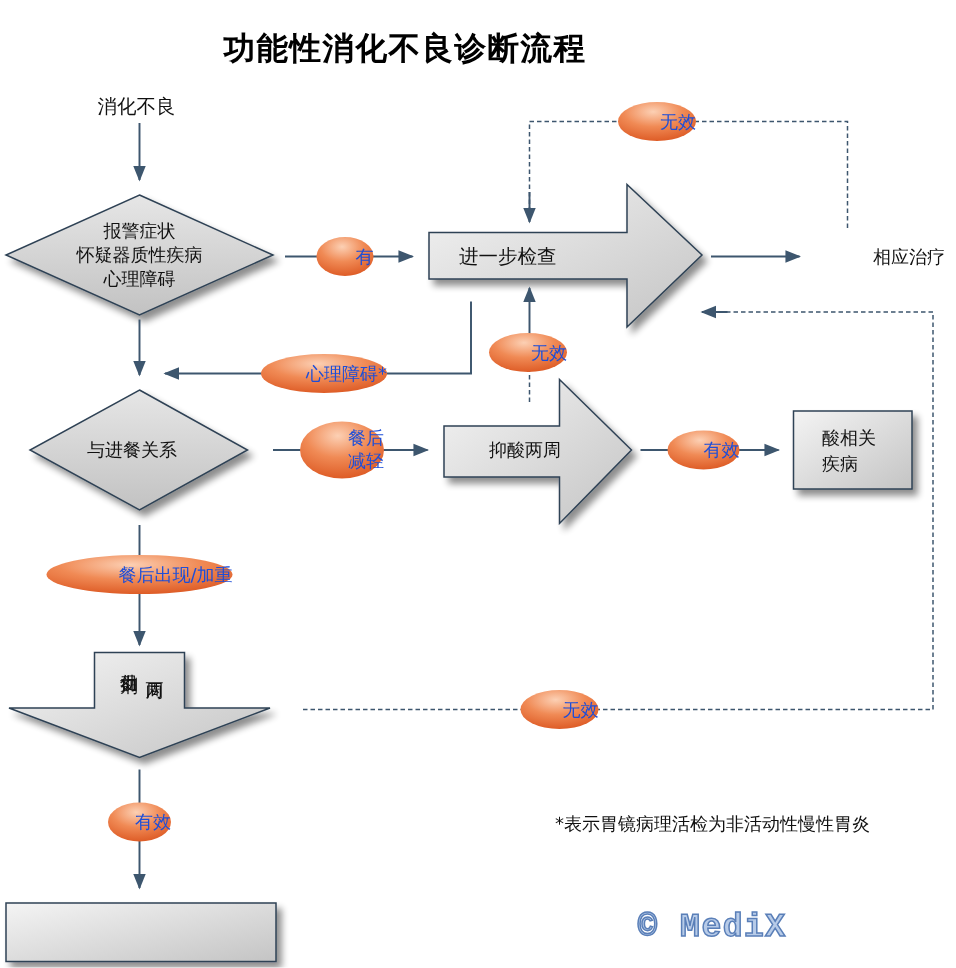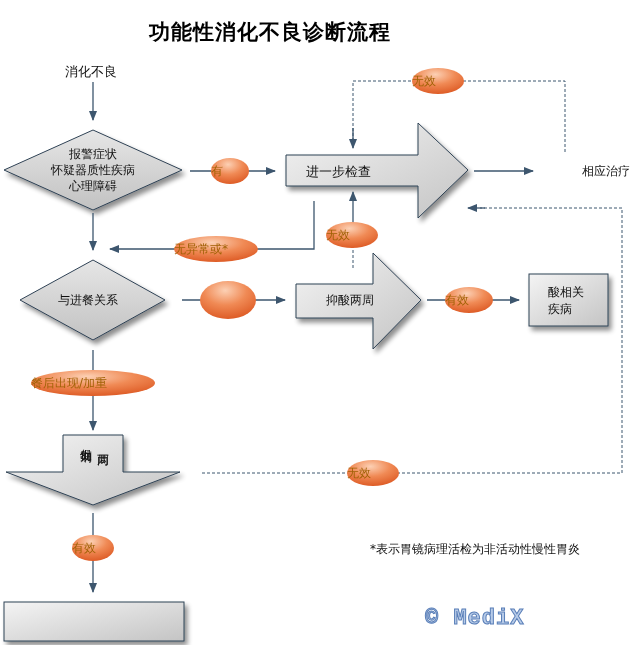--- a/index.html
+++ b/index.html
@@ -3,21 +3,21 @@
 <meta charset="utf-8">
 <style>
   html, body { margin: 0; padding: 0; background: #ffffff; }
   body { width: 637px; height: 645px; position: relative; overflow: hidden;
          font-family: "DejaVu Sans", "Liberation Sans", sans-serif; color: #111; }
   #stage { position: absolute; left: 0; top: 0; width: 637px; height: 551px; }
   .txt { position: absolute; font-size: 13px; line-height: 17px; white-space: nowrap; color: #111; }
   .center { text-align: center; }
   .title { position: absolute; left: 100px; top: 18px; width: 340px; text-align: center;
            font-family: "DejaVu Serif", "Liberation Serif", serif; font-weight: bold; font-size: 21px; color: #000; letter-spacing: 1px; }
-  .pill-text { position: absolute; font-size: 12px; line-height: 15px; text-align: left; color: #a16207; white-space: nowrap; }
+  .pill-text { position: absolute; font-size: 12px; line-height: 15px; text-align: right; color: #1d4ed8; white-space: nowrap; }
   .vert { writing-mode: vertical-rl; font-size: 12px; line-height: 15px; position: absolute; white-space: nowrap; }
   .logo { position: absolute; left: 425px; top: 606px; font-family: Liberation Mono, monospace; font-weight: bold; font-size: 22px;
           color: #b7cbe8; -webkit-text-stroke: 1px #5a7fb8; letter-spacing: 1px; }
 </style>
 </head>
 <body>
 
 <div id="stage">
 <svg width="637" height="645" viewBox="0 0 637 645" style="position:absolute;left:0;top:0">
   <defs>
@@ -121,22 +121,26 @@
   <div>酸相关</div>
   <div>疾病</div>
 </div>
 
 <div class="vert" style="left:78px;top:440px;">促动力剂</div>
 <div class="vert" style="left:95px;top:445px;">两周</div>
 
 
 <div class="pill-text" style="left:211px;top:164px;width:38px;">有</div>
 <div class="pill-text" style="left:412px;top:74px;width:52px;">无效</div>
-<div class="pill-text" style="left:174px;top:242px;width:84px;">无异常或*</div>
+<div class="pill-text" style="left:174px;top:242px;width:84px;">心理障碍*</div>
 <div class="pill-text" style="left:326px;top:228px;width:52px;">无效</div>
+<div class="pill-text" style="left:200px;top:285px;width:56px;line-height:15px;">
+  <div>餐后</div>
+  <div>减轻</div>
+</div>
 <div class="pill-text" style="left:445px;top:293px;width:48px;">有效</div>
 <div class="pill-text" style="left:31px;top:376px;width:124px;">餐后出现/加重</div>
 <div class="pill-text" style="left:347px;top:466px;width:52px;">无效</div>
 <div class="pill-text" style="left:72px;top:541px;width:42px;">有效</div>
 
 <div class="txt" style="left:370px;top:541px;font-size:12px;">*表示胃镜病理活检为非活动性慢性胃炎</div>
 
 <div class="logo">© MediX</div>
 </div>
 

